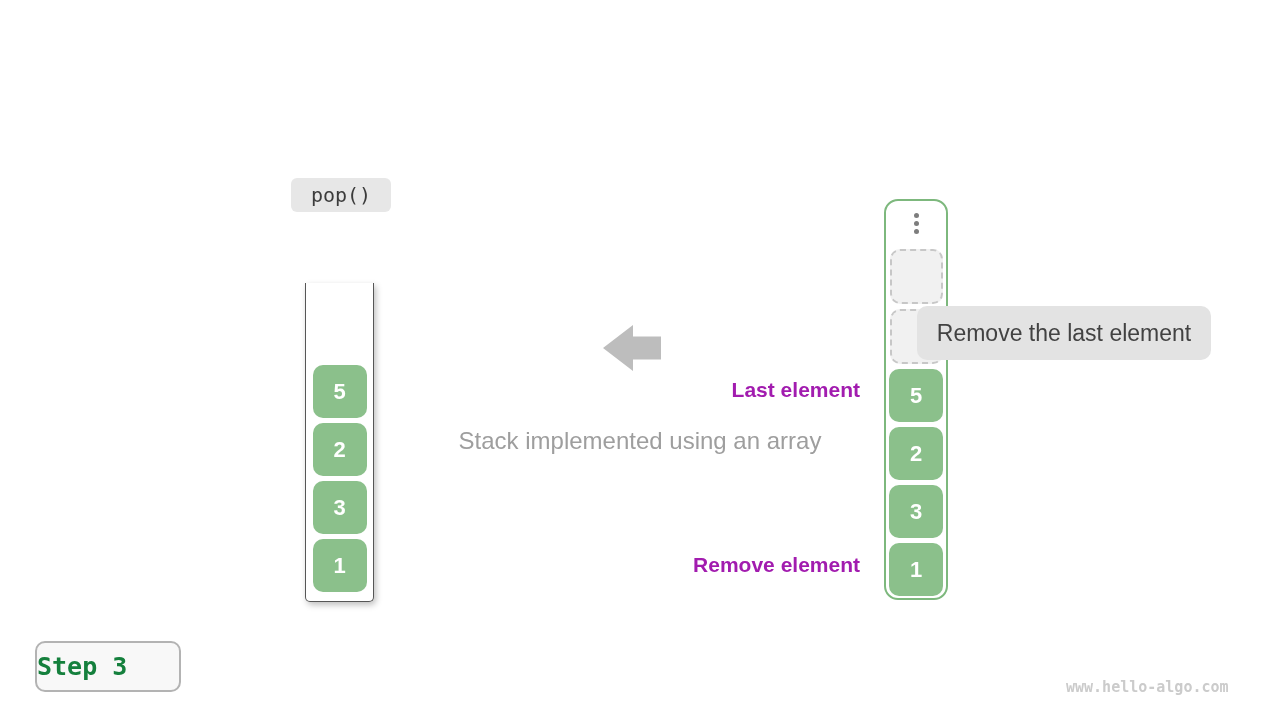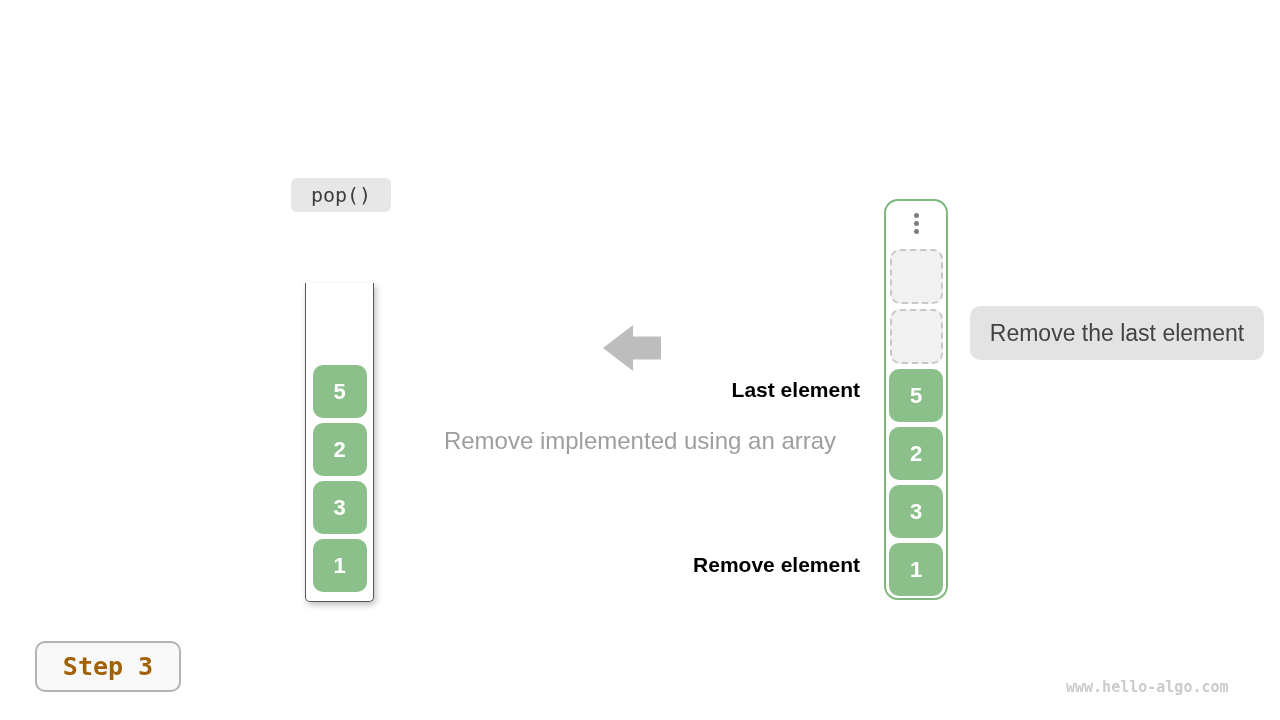--- a/index.html
+++ b/index.html
@@ -33,37 +33,37 @@
   .dot { width:5px; height:5px; border-radius:50%; background:#7d7d7d; margin:1.5px 0; }
   .slot { width:53px; height:55px; border-radius:10px; background:#f1f1f1;
           border:2px dashed #c7c7c7; flex:0 0 auto; }
   .repeat-group { display:contents; }
 
   
   .arrow { left:603px; top:325px; width:58px; height:46px; }
 
   
   .side-label { left:600px; width:260px; text-align:right; font-weight:bold;
-                font-size:21px; color:#000000; line-height:24px; }
+                font-size:21px; color:#a21caf; line-height:24px; }
   .last-label  { top:378px; }
   .first-label { top:553px; }
   .caption { left:440px; top:427px; width:400px; text-align:center;
              font-size:24px; color:#9e9e9e; line-height:28px; }
 
   
-  .note-chip { left:970px; top:306px; width:294px; height:54px; background:#e3e3e3;
+  .note-chip { left:917px; top:306px; width:294px; height:54px; background:#e3e3e3;
                border-radius:10px; display:flex; align-items:center; justify-content:center;
                font-size:23px; color:#424242; }
 
   
   .step-chip { left:35px; top:641px; width:146px; height:51px; background:#f8f8f8;
                border:2px solid #b3b3b3; border-radius:10px;
-               display:flex; align-items:center; justify-content:center;
+               display:flex; align-items:center; justify-content:flex-start;
                font-family:"DejaVu Sans Mono", monospace; font-weight:bold;
-               font-size:25px; color:#a16207; }
+               font-size:25px; color:#15803d; }
 
   
   .watermark { left:1066px; top:678px; font-family:"DejaVu Sans Mono", monospace;
                font-size:15px; color:#cbcbcb;font-weight:bold; }
 </style>
 </head>
 <body>
 
 <div class="abs op-chip">
   <span>pop()</span>
@@ -72,21 +72,21 @@
 <div class="abs left-stack">
   <div class="repeat-group"><div class="cell">5</div><div class="cell">2</div><div class="cell">3</div><div class="cell">1</div></div>
 </div>
 
 <svg class="abs arrow" viewBox="0 0 58 46" xmlns="http://www.w3.org/2000/svg">
   <polygon points="0,23 30,0 30,11.5 58,11.5 58,34.5 30,34.5 30,46" fill="#bdbdbd"></polygon>
 </svg>
 
 <div class="abs side-label last-label">Last element</div>
 
-<div class="abs caption">Remove implemented using an array</div>
+<div class="abs caption">Stack implemented using an array</div>
 
 <div class="abs side-label first-label">Remove element</div>
 
 <div class="abs right-stack">
   <div class="ellipsis">
     <span class="dot"></span>
     <span class="dot"></span>
     <span class="dot"></span>
   </div>
   <div class="repeat-group"><div class="slot"></div><div class="slot"></div></div>

